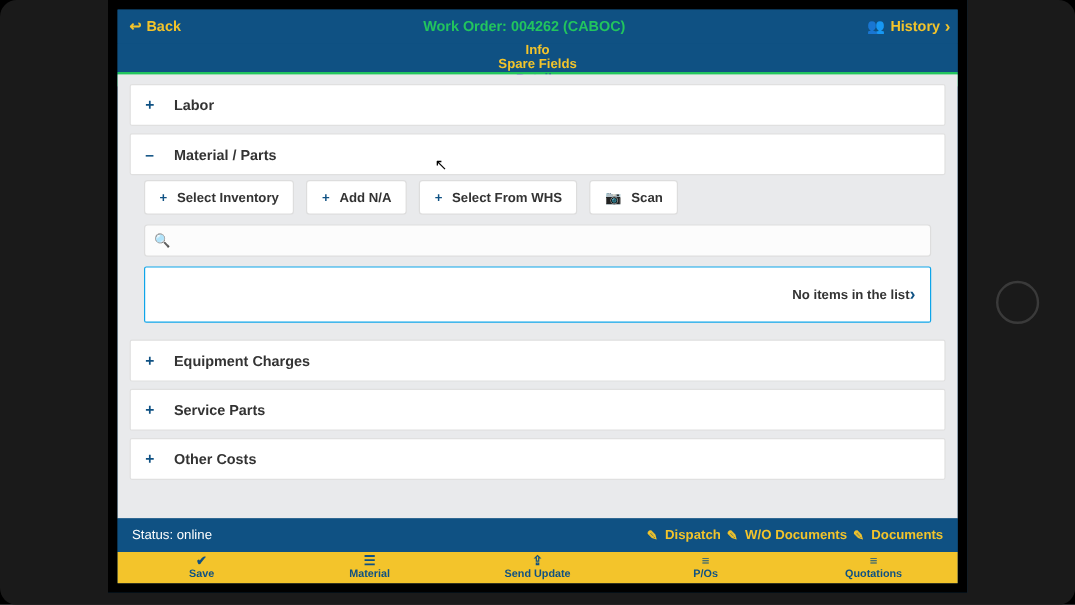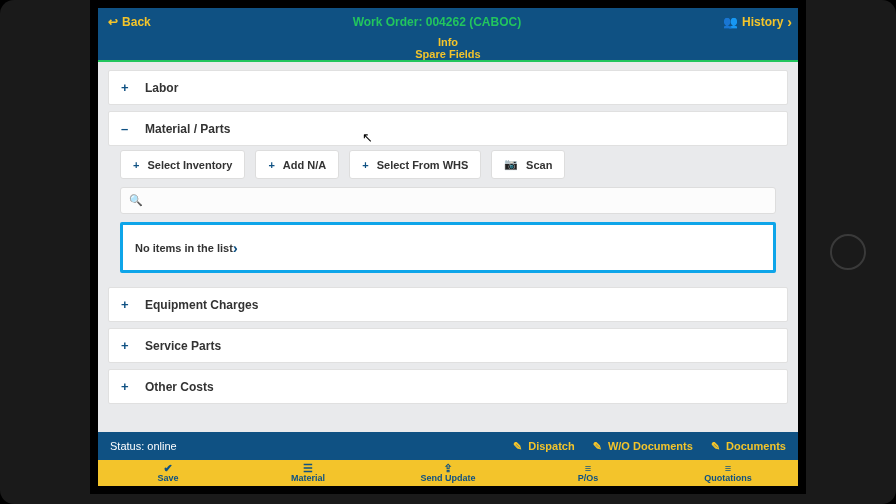--- a/index.html
+++ b/index.html
@@ -60,31 +60,31 @@
   .filter-box {
     background:#fcfcfc; border:1px solid #ddd; border-radius:3px;
     display:flex; align-items:center; padding:6px 8px; gap:6px;
   }
   .filter-box input {
     border:none; outline:none; flex:1; font-size:11px; background:transparent; color:#666;
   }
   .mag { color:#bbb; font-size:11px; }
 
   .empty-card {
-    margin:0 12px 14px 12px; background:#fff; border:3px solid #0ea5e9; border-radius:2px;
-    padding:14px 12px; display:flex; align-items:center; justify-content:flex-start;
+    margin:0 12px 14px 12px; background:#fff; border:1px solid #0ea5e9; border-radius:2px;
+    padding:14px 12px; display:flex; align-items:center; justify-content:flex-end;
     font-size:11px; font-weight:bold; color:#333; cursor:pointer;
   }
   .empty-card .go { color:#0f5183; font-size:15px; }
 
   
   .status-bar {
     position:absolute; left:0; right:0; bottom:26px; height:28px;
     background:#0f5183; display:flex; align-items:center; color:#f3c42b;
-    font-size:11px; font-weight:bold; padding:0 12px; gap:18px;
+    font-size:11px; font-weight:bold; padding:0 12px; gap:5px;
   }
   .status-left { flex:1; color:#fff; font-weight:normal; }
   .sb-link { display:flex; align-items:center; gap:6px; cursor:pointer; }
   .pen { font-size:11px; }
 
   
   .bottom-bar {
     position:absolute; left:0; right:0; bottom:0; height:26px;
     background:#f3c42b; display:flex;
   }

